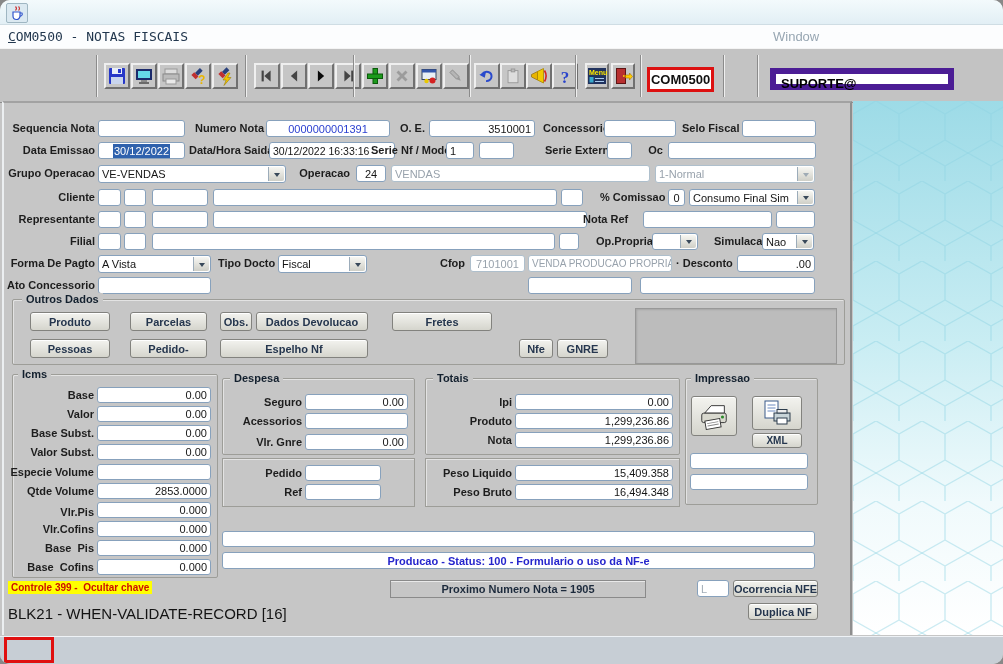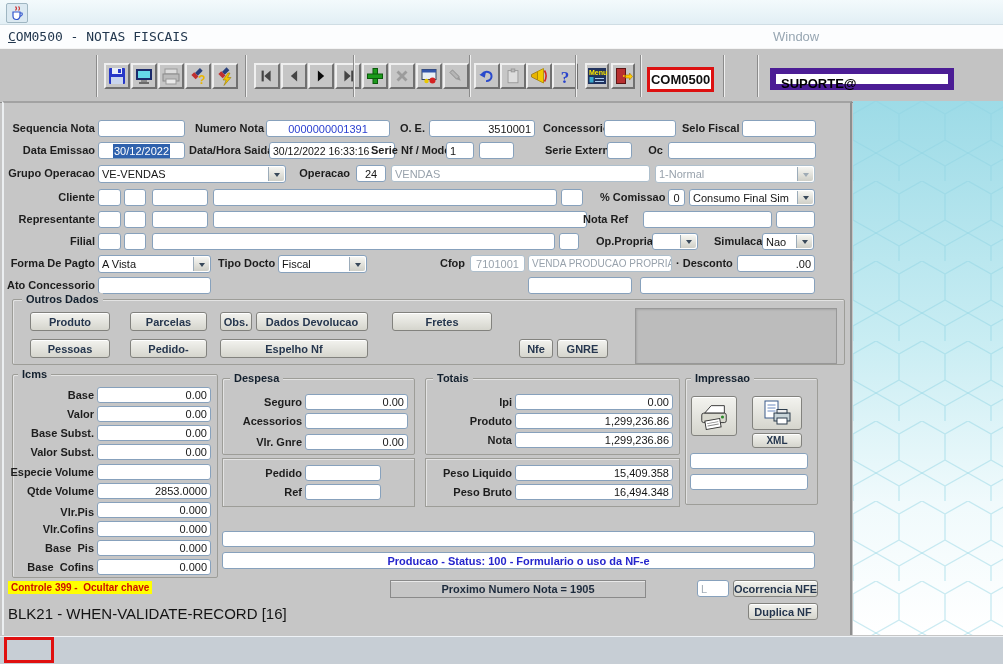--- a/index.html
+++ b/index.html
@@ -1,17 +1,17 @@
 <!DOCTYPE html>
 <html><head>
 <meta charset="utf-8">
 <style>
   html,body{margin:0;padding:0;background:#888;}
   #screen{position:relative;width:1003px;height:664px;background:#c6c6c6;overflow:hidden;
-          font-family:"Liberation Sans",sans-serif;}
+          font-family:"Liberation Sans",sans-serif;border-radius:10px;}
   
   .titlebar{position:absolute;left:0;top:0;width:1003px;height:24px;background:linear-gradient(#f3fafc,#e2eff5);border-bottom:1px solid #cfdde4;}
   .javaicon{position:absolute;left:6px;top:3px;width:20px;height:18px;background:#dbe9f1;border:1px solid #9fb6c2;border-radius:2px;display:flex;align-items:center;justify-content:center;}
   .menubar{position:absolute;left:0;top:25px;width:1003px;height:23px;background:#fcfdfe;border-bottom:1px solid #d5dfe6;}
   .apptitle{position:absolute;left:8px;top:0;height:23px;line-height:23px;font-family:"DejaVu Sans Mono",monospace;font-size:13px;color:#22374e;white-space:pre;}
   .apptitle .u{text-decoration:underline;}
   .winmenu{position:absolute;left:773px;top:0;height:23px;line-height:23px;font-size:13px;color:#97a6b2;}
   
   .toolbar{position:absolute;left:0;top:48px;width:1003px;height:53px;background:#c3c3c3;border-top:1px solid #f4f4f4;border-bottom:1px solid #8d8d8d;}
   .tbtn{position:absolute;top:14px;width:26px;height:26px;background:#c6c6c6;box-sizing:border-box;

